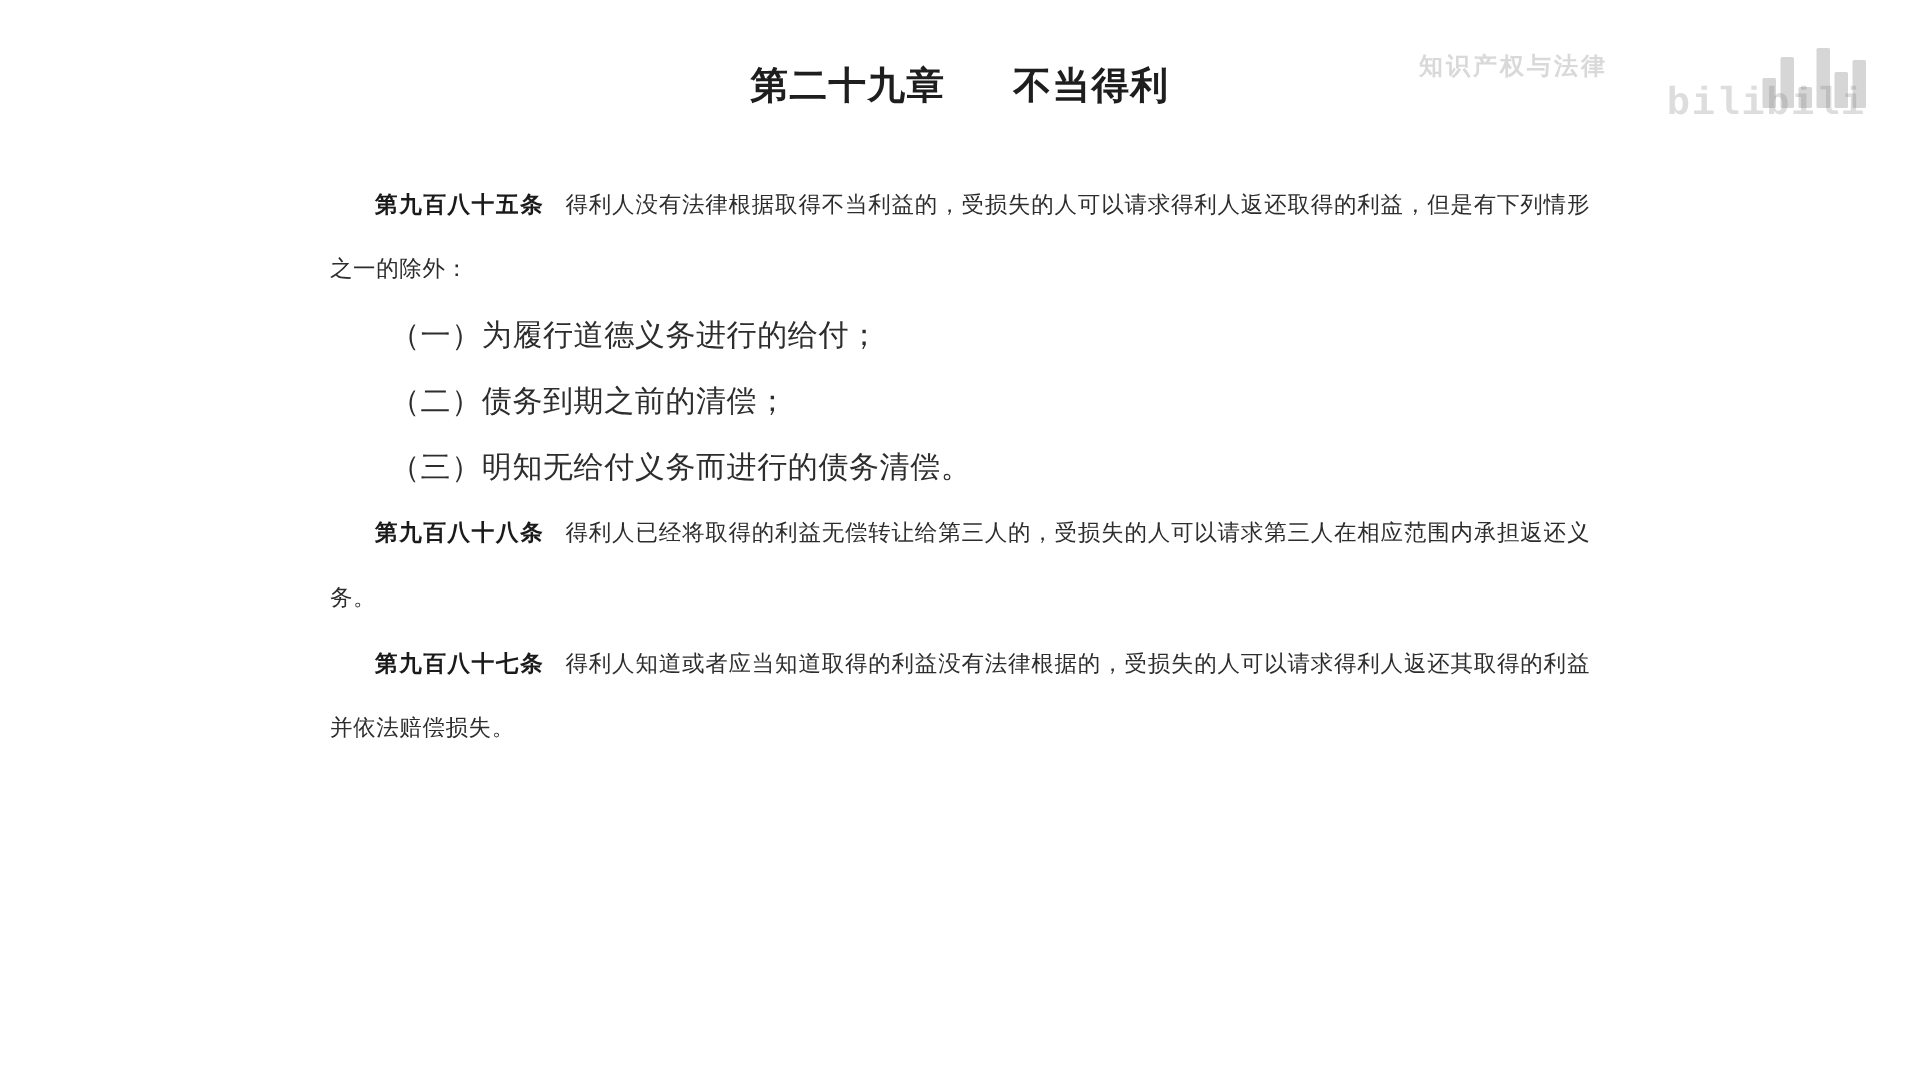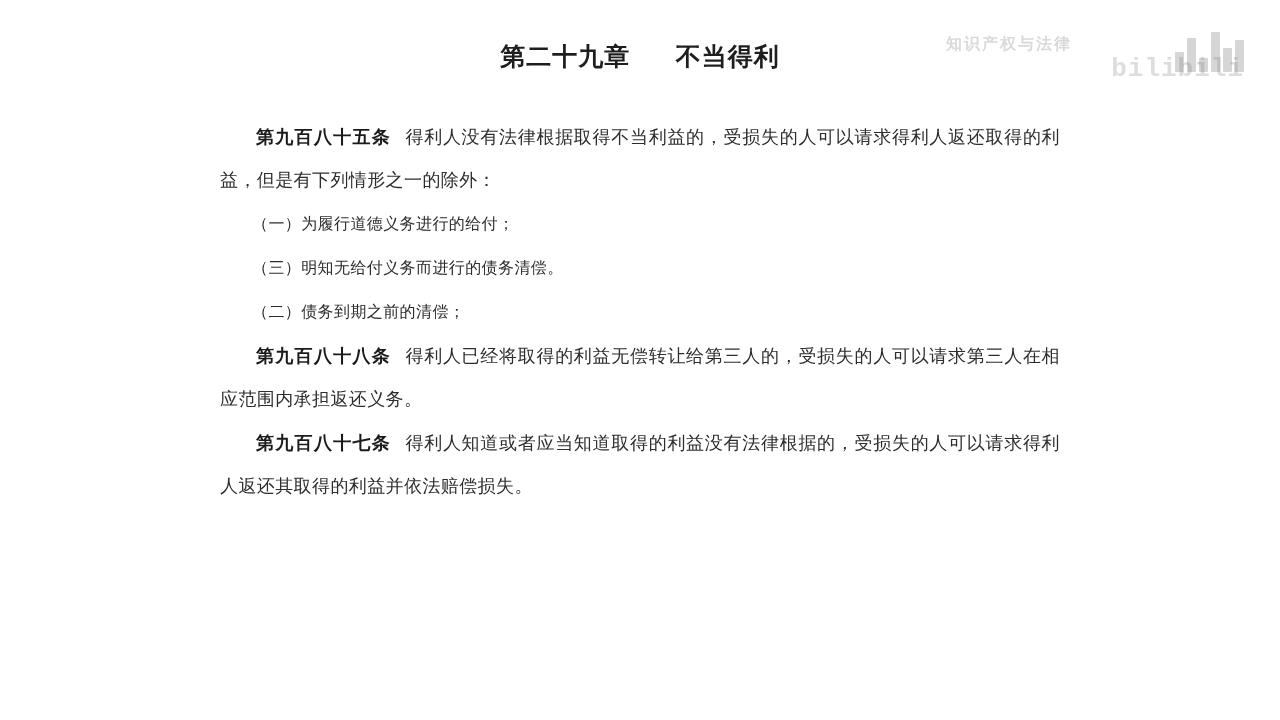--- a/index.html
+++ b/index.html
@@ -39,42 +39,42 @@
   }
 
   .body-wrap {
     margin: 0 auto;
     width: 840px;
     padding-top: 42px;
   }
 
   p.para {
     margin: 0 0 1px 0;
-    font-size: 18px;
+    font-size: 15px;
     line-height: 43px;
     text-align: justify;
     text-justify: inter-ideograph;
     color: #2d2d2d;
     text-indent: 2em;
     letter-spacing: 0.4px;
   }
 
   p.para .art-no {
     font-weight: bold;
     color: #1a1a1a;
     letter-spacing: 1px;
   }
   p.para .sp {
     display: inline-block;
     width: 14px;
   }
 
   p.item {
     margin: 0 0 1px 0;
-    font-size: 16px;
+    font-size: 20px;
     line-height: 43px;
     text-indent: 2em;
     color: #2d2d2d;
     letter-spacing: 0.4px;
   }
 
   
   .watermark {
     position: absolute;
     top: 26px;
@@ -153,22 +153,22 @@
     <span>不当得利</span>
   </h1>
 
   <div class="body-wrap">
 
     <p class="para">
       <span class="art-no">第九百八十五条</span><span class="sp"></span><span>得利人没有法律根据取得不当利益的，受损失的人可以请求得利人返还取得的利益，但是有下列情形之一的除外：</span>
     </p>
 
     <p class="item">（一）为履行道德义务进行的给付；</p>
+    <p class="item">（二）债务到期之前的清偿；</p>
     <p class="item">（三）明知无给付义务而进行的债务清偿。</p>
-    <p class="item">（二）债务到期之前的清偿；</p>
 
 
     <p class="para">
       <span class="art-no">第九百八十八条</span><span class="sp"></span><span>得利人已经将取得的利益无偿转让给第三人的，受损失的人可以请求第三人在相应范围内承担返还义务。</span>
     </p>
 
     <p class="para">
       <span class="art-no">第九百八十七条</span><span class="sp"></span><span>得利人知道或者应当知道取得的利益没有法律根据的，受损失的人可以请求得利人返还其取得的利益并依法赔偿损失。</span>
     </p>
 

